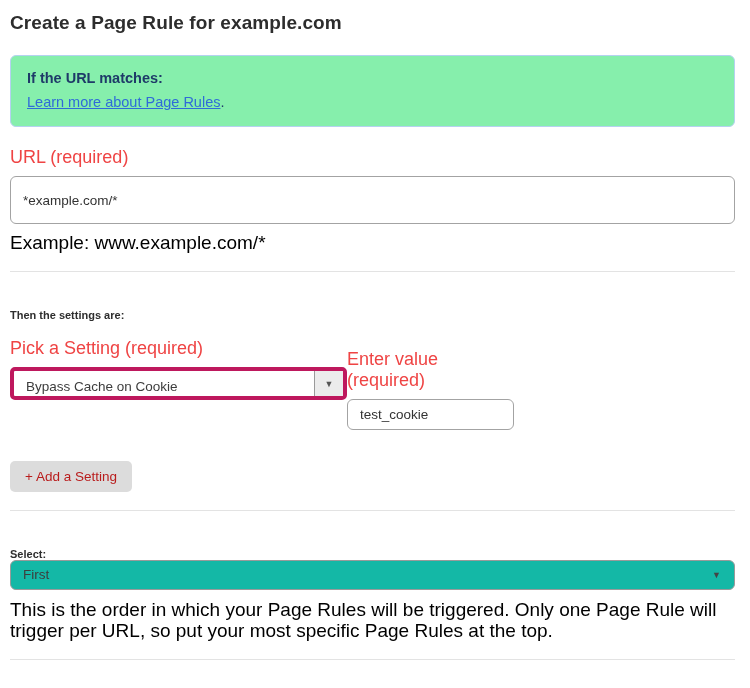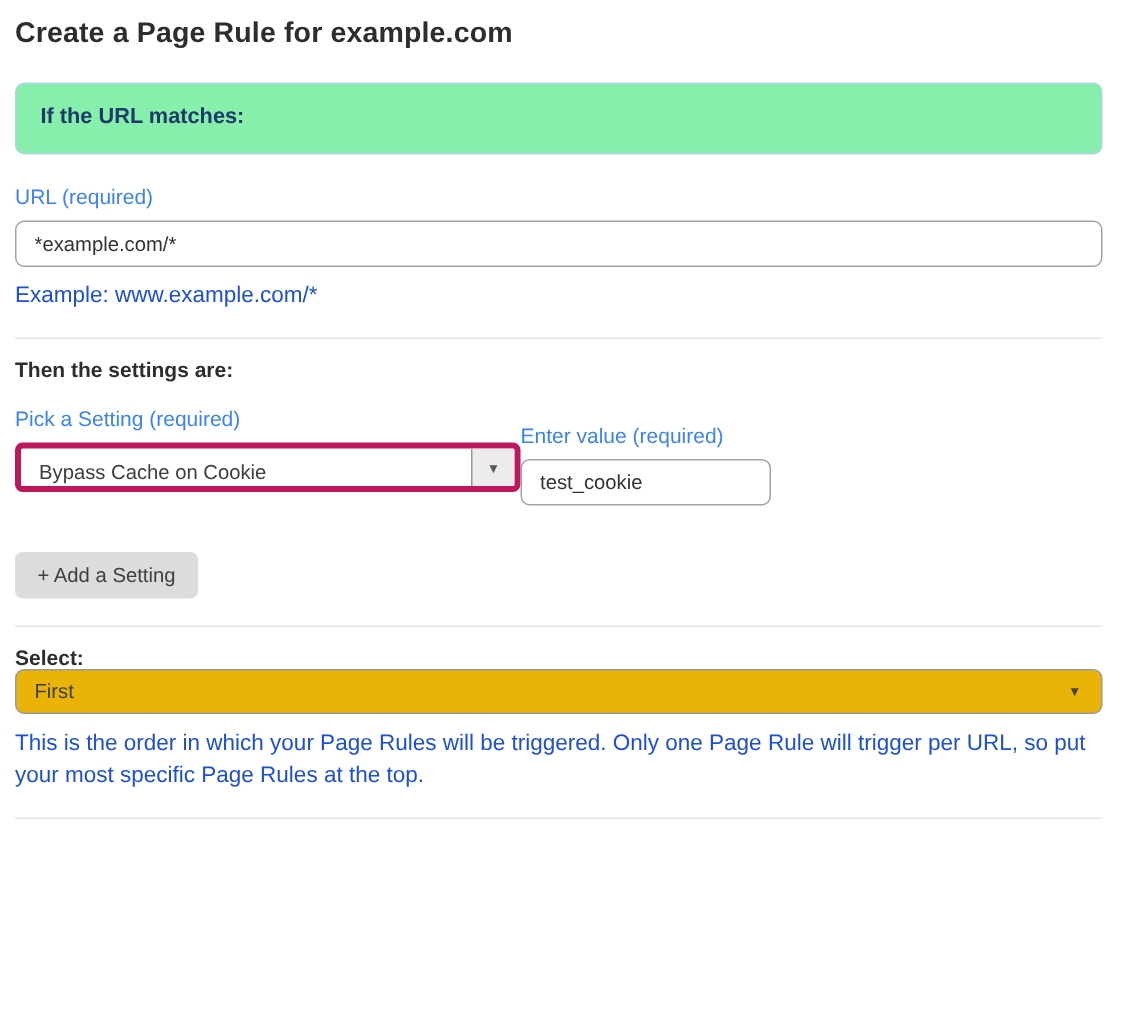--- a/index.html
+++ b/index.html
@@ -24,39 +24,39 @@
     padding: 10px 16px 12px 16px;
     font-size: 14.5px; line-height: 24px;
     color: #1e3a68;
   }
   .info-box .info-heading { font-weight: 700; }
   .info-box a {
     color: #2f6bd8; text-decoration: underline; cursor: pointer;
   }
 
   .field-label {
-    font-size: 14px; color: #3b82f6; margin: 20px 0 8px 0;
+    font-size: 18px; color: #ef4444; margin: 20px 0 8px 0;
   }
   .text-input {
-    display: block; width: 100%; height: 31px;
+    display: block; width: 100%; height: 48px;
     border: 1px solid #a3a3a3; border-radius: 6px;
     padding: 0 12px; font-size: 13.5px; color: #333;
     font-family: "Liberation Sans", sans-serif;
     outline: none; background: #fff;
   }
-  .helper-text { font-size: 15px; color: #1d4ed8; margin-top: 8px; line-height: 21px; }
+  .helper-text { font-size: 19px; color: #000000; margin-top: 8px; line-height: 21px; }
 
   hr.divider {
     border: none; border-top: 1px solid #e3e3e3;
     margin: 18px 0 0 0;
   }
 
   .section-heading {
-    font-size: 14px; font-weight: 700; color: #2d2d2d;
-    margin: 12px 0 0 0;
+    font-size: 11px; font-weight: 700; color: #2d2d2d;
+    margin: 37px 0 0 0;
   }
 
   .settings-row { display: flex; }
   .col-setting { width: 337px; }
   .col-value { width: 167px; margin-top: 8px; }
   .col-setting .field-label { margin-top: 17px; }
   .col-value .field-label { }
 
   .select-split {
     display: flex; align-items: stretch; height: 33px;
@@ -76,47 +76,48 @@
   }
 
   .value-input { width: 100%; height: 31px; }
 
   .btn {
     display: inline-block; border: none; border-radius: 5px;
     font-family: "Liberation Sans", sans-serif;
     font-size: 13.5px; cursor: pointer;
     height: 31px; padding: 0 15px; line-height: 31px;
   }
-  .btn-gray { background: #dcdcdc; color: #404040; }
+  .btn-gray { background: #dcdcdc; color: #b91c1c; }
 
   .add-setting-btn { margin-top: 31px; }
 
   .full-select {
     position: relative; height: 30px;
     border: 1px solid #9a9a9a; border-radius: 6px;
-    background: #eab308; cursor: pointer;
+    background: #14b8a6; cursor: pointer;
     font-size: 13.5px; color: #3d3d3d; line-height: 28px;
     padding: 0 30px 4px 12px; margin-top: 0;
   }
   .full-select .caret {
     position: absolute; right: 13px; top: 0; bottom: 0;
     display: flex; align-items: center; font-size: 9px; color: #444;
   }
 
   .order-helper { margin-top: 9px; max-width: 725px; }
 </style>
 </head>
 <body>
 
 <div class="container">
 
   <h1 class="page-title">Create a Page Rule for example.com</h1>
 
   <div class="info-box">
     <div class="info-heading">If the URL matches:</div>
+    <div><a>Learn more about Page Rules</a><span>.</span></div>
   </div>
 
   <div class="field-label">URL (required)</div>
   <input type="text" class="text-input" value="*example.com/*" style="">
   <div class="helper-text">Example: www.example.com/*</div>
 
   <hr class="divider">
 
   <div class="section-heading">Then the settings are:</div>
 

